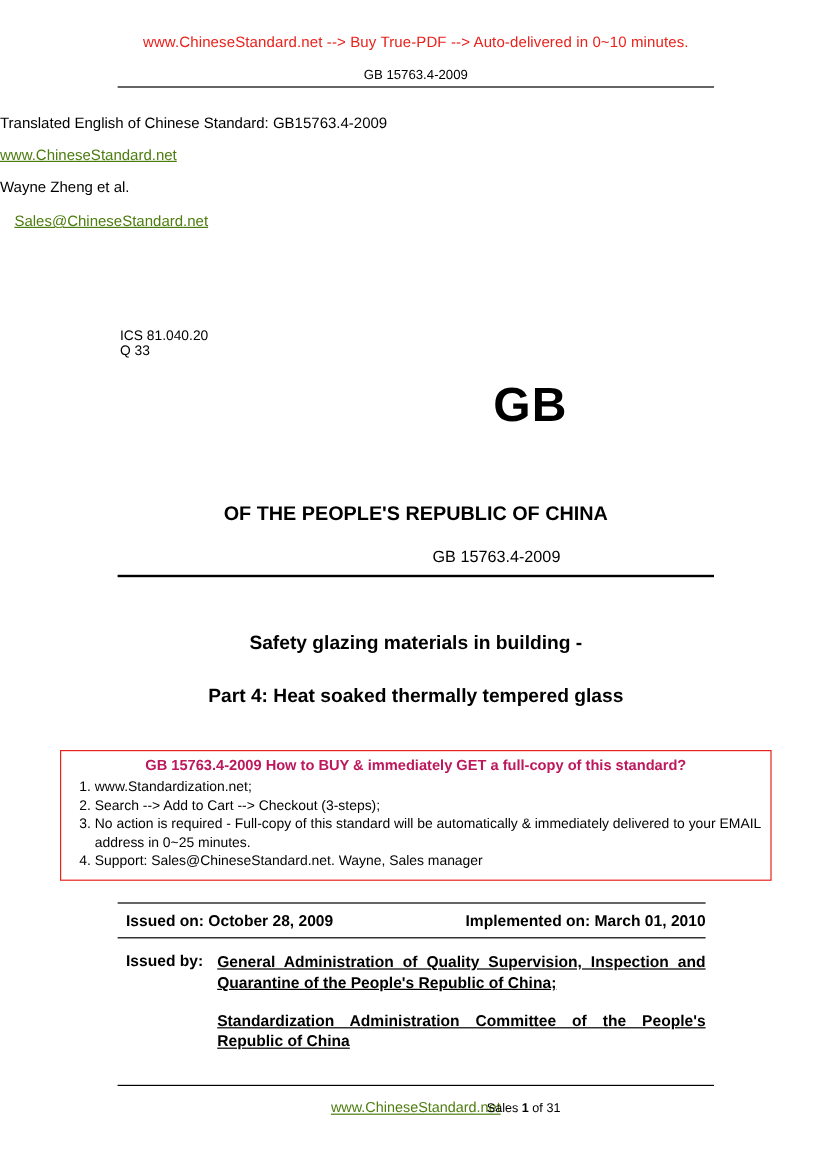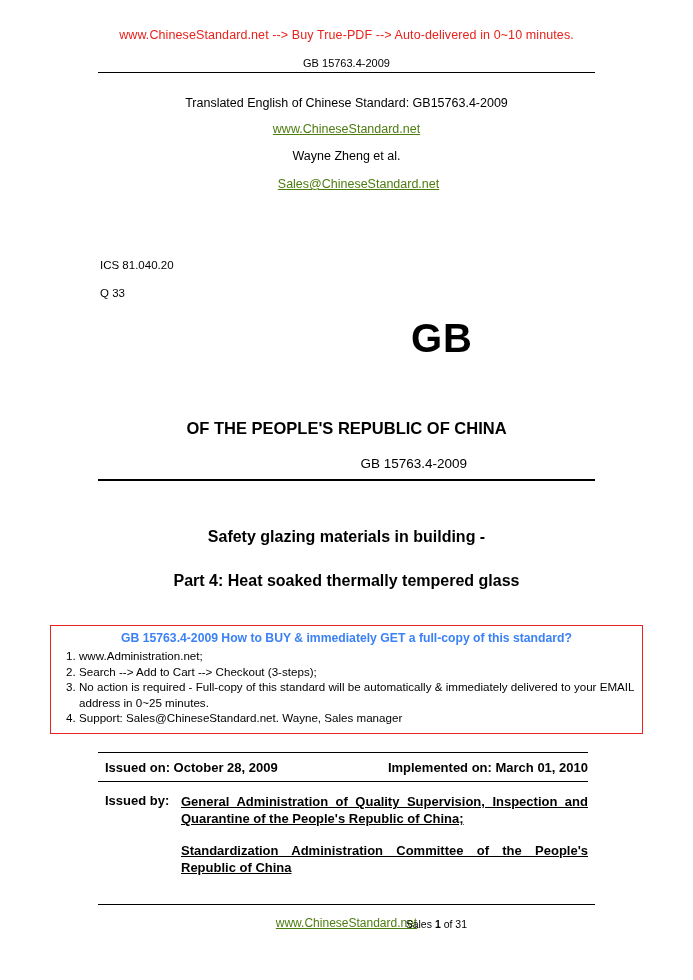--- a/index.html
+++ b/index.html
@@ -49,40 +49,39 @@
     left: 0;
     width: 693px;
     text-align: center;
     font-size: 11px;
   }
 
   
   .trans-line {
     position: absolute;
     width: 693px;
-    text-align: center;
     font-size: 12.5px;
   }
   .trans-1 { top: 96px; }
   .trans-2 { top: 122px; }
   .trans-3 { top: 149px; }
   .trans-4 { top: 177px; padding-left: 12px; }
 
   a.link {
     color: #4d7c0f;
     text-decoration: underline;
   }
 
   
   .ics {
     position: absolute;
     left: 100px;
     font-size: 11.5px;
   }
-  .ics-1 { top: 259px; }
+  .ics-1 { top: 274px; }
   .ics-2 { top: 287px; }
 
   
   .gb-logo {
     position: absolute;
     top: 316px;
     right: 92px;
     font-size: 40px;
     font-weight: bold;
     letter-spacing: 1px;
@@ -129,21 +128,21 @@
   .buybox {
     position: absolute;
     top: 625px;
     left: 50px;
     width: 593px;
     border: 1px solid #e8221c;
     box-sizing: border-box;
     padding: 5px 6px 7px 6px;
   }
   .buybox-title {
-    color: #3b82f6;
+    color: #be185d;
     font-weight: bold;
     font-size: 12.2px;
     text-align: center;
     margin-bottom: 3px;
   }
   .buybox ol {
     margin: 0;
     padding-left: 22px;
     font-size: 11.6px;
     line-height: 15.5px;
@@ -254,21 +253,21 @@
 
   <div class="std-no">GB  15763.4-2009</div>
   <div class="rule-2"></div>
 
   <div class="doc-title doc-title-1">Safety glazing materials in building -</div>
   <div class="doc-title doc-title-2">Part 4: Heat soaked thermally tempered glass</div>
 
   <div class="buybox">
     <div class="buybox-title">GB 15763.4-2009 How to BUY &amp; immediately GET a full-copy of this standard?</div>
     <ol>
-      <li>www.Administration.net;</li>
+      <li>www.Standardization.net;</li>
       <li>Search --&gt; Add to Cart --&gt; Checkout (3-steps);</li>
       <li>No action is required  - Full-copy of this standard will be automatically &amp; immediately delivered to your EMAIL address in 0~25 minutes.</li>
       <li>Support: Sales@ChineseStandard.net. Wayne, Sales manager</li>
     </ol>
   </div>
 
   <div class="rule-3"></div>
   <div class="issued-row">
     <span>Issued on: October 28, 2009</span>
     <span>Implemented on: March 01, 2010</span>

